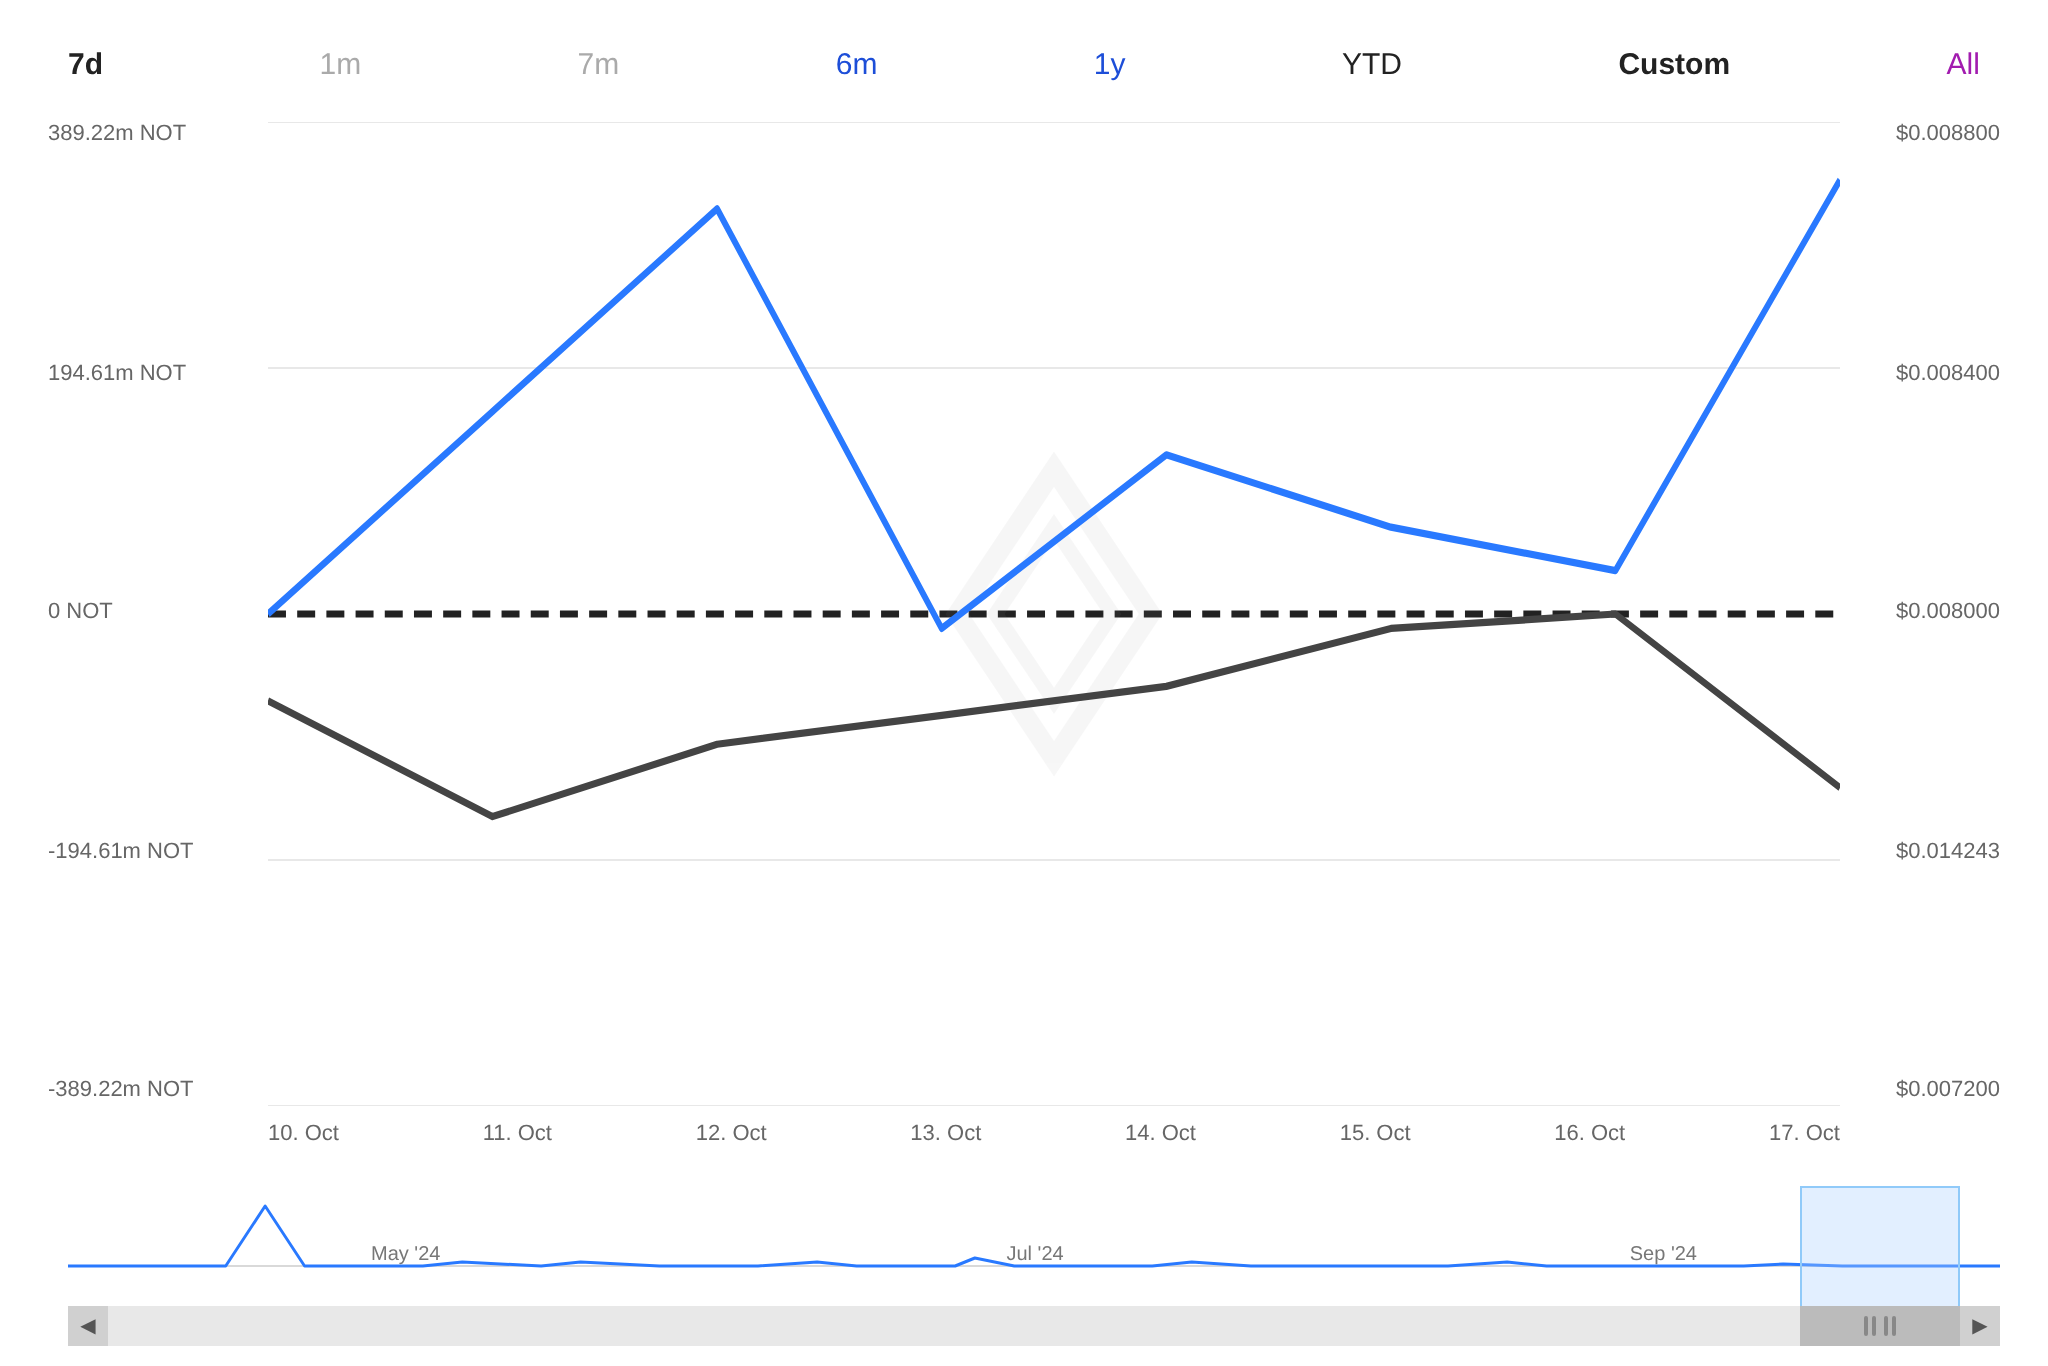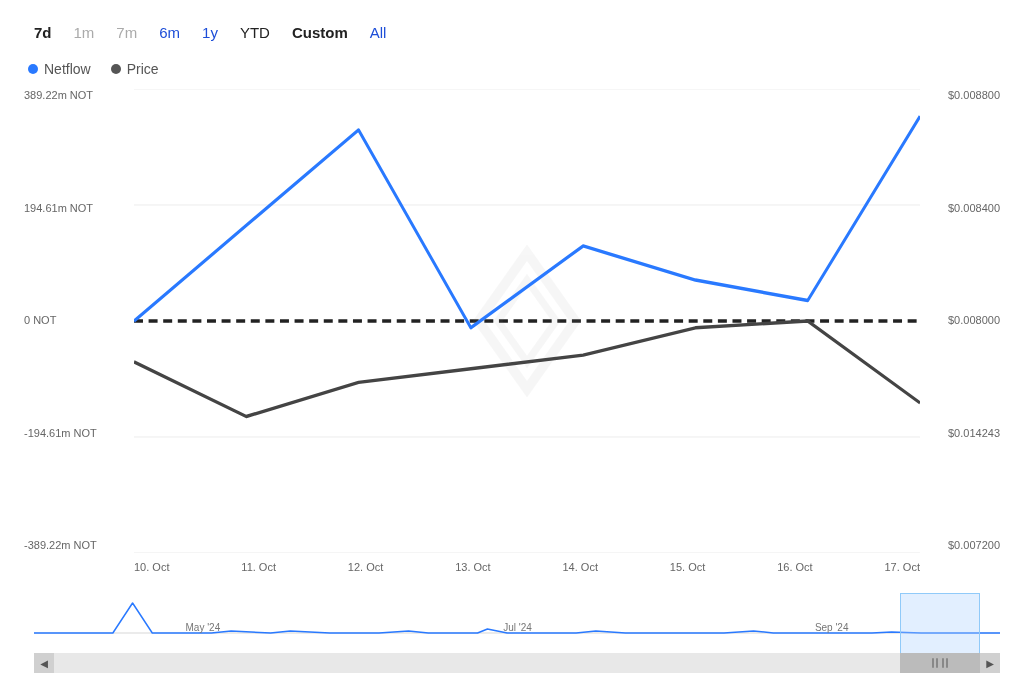--- a/index.html
+++ b/index.html
@@ -19,20 +19,21 @@
       display: flex;
       flex-direction: column;
     }
 
     
     .time-filters {
       display: flex;
       align-items: center;
       gap: 2px;
       margin-bottom: 16px;
+      justify-content: space-between;
     }
     .time-btn {
       padding: 4px 10px;
       border: none;
       background: transparent;
       font-size: 15px;
       font-weight: 500;
       color: #aaa;
       cursor: pointer;
       border-radius: 4px;
@@ -43,21 +44,21 @@
     }
     .time-btn.disabled {
       color: #1d4ed8;
       cursor: default;
     }
     .time-btn.custom {
       color: #222;
       font-weight: 600;
     }
     .time-btn.all {
-      color: #1d4ed8;
+      color: #a21caf;
       font-weight: 500;
     }
     .time-btn.ytd {
       color: #222;
       font-weight: 500;
     }
 
     
     .legend {
       display: flex;
@@ -273,30 +274,20 @@
     <button class="time-btn active">7d</button>
     <button class="time-btn">1m</button>
     <button class="time-btn">7m</button>
     <button class="time-btn disabled">6m</button>
     <button class="time-btn disabled">1y</button>
     <button class="time-btn ytd">YTD</button>
     <button class="time-btn custom">Custom</button>
     <button class="time-btn all">All</button>
   </div>
 
-  <div class="legend">
-    <div class="legend-item">
-      <div class="legend-dot blue"></div>
-      <span>Netflow</span>
-    </div>
-    <div class="legend-item">
-      <div class="legend-dot dark"></div>
-      <span>Price</span>
-    </div>
-  </div>
 
   <div class="chart-area">
     <div class="chart-wrapper">
 
       <div class="y-axis-left">
         <span class="y-label">389.22m NOT</span>
         <span class="y-label">194.61m NOT</span>
         <span class="y-label">0 NOT</span>
         <span class="y-label">-194.61m NOT</span>
         <span class="y-label">-389.22m NOT</span>

